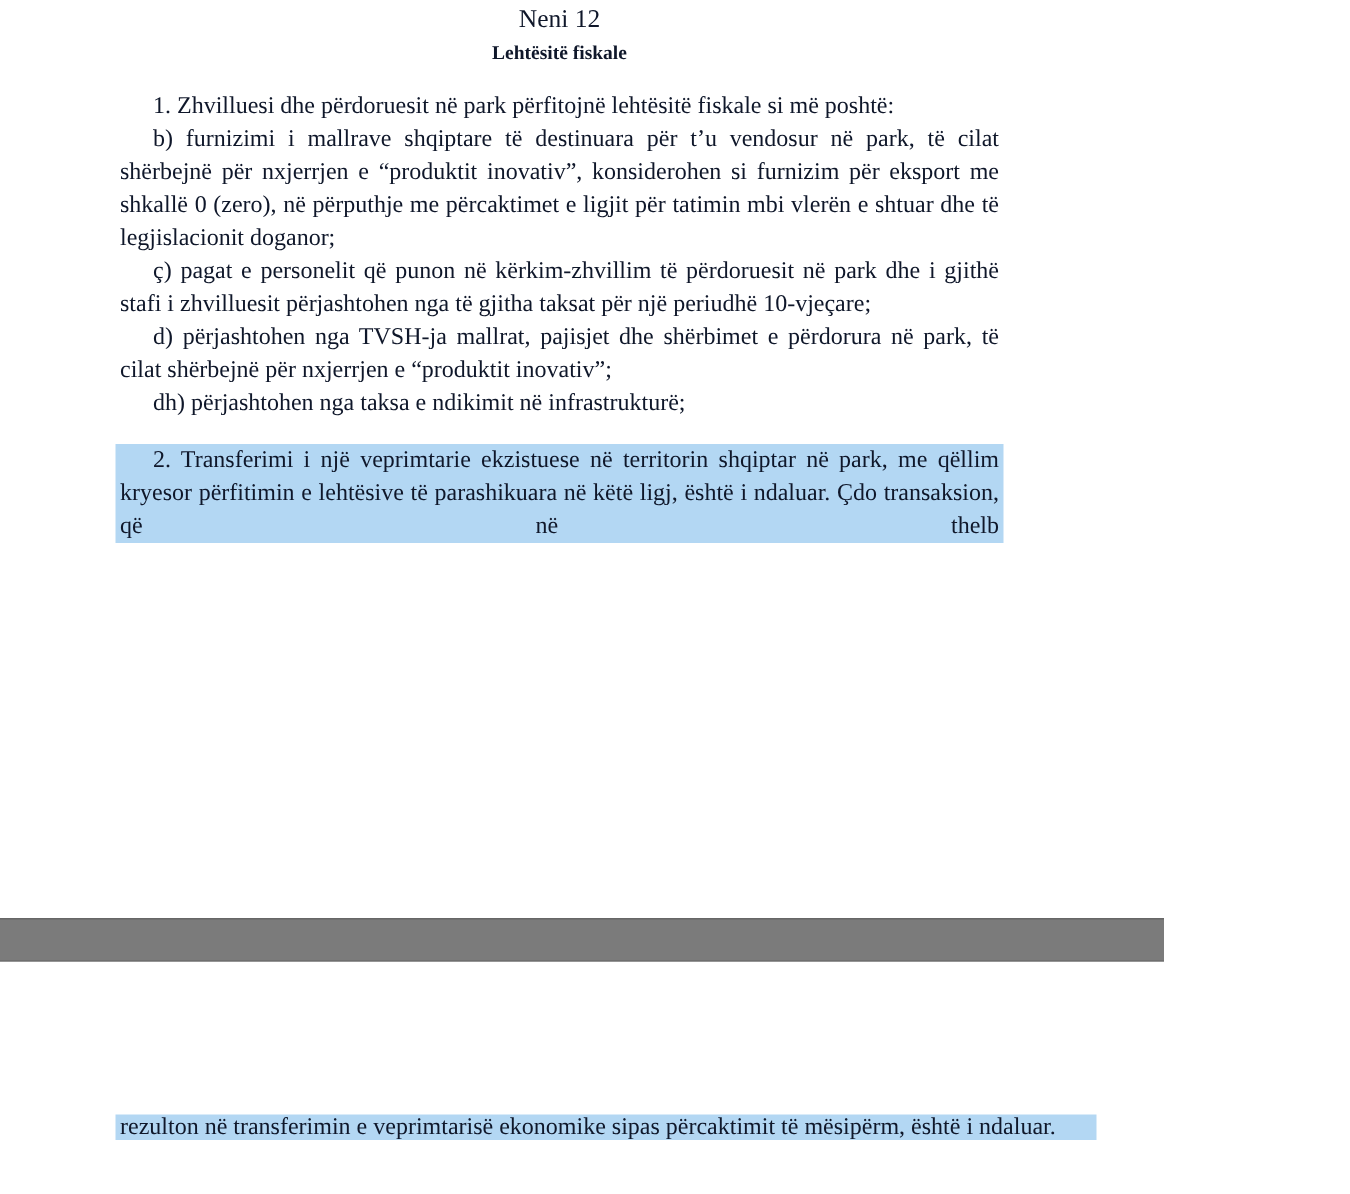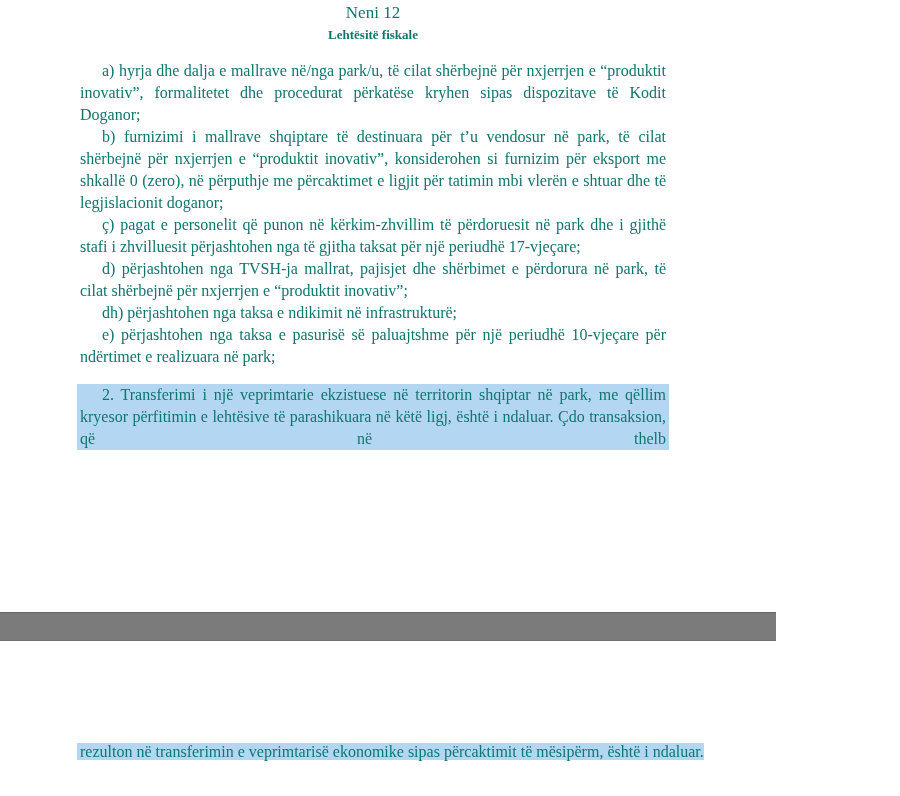--- a/index.html
+++ b/index.html
@@ -6,21 +6,21 @@
   html, body { background: #ffffff; }
   .screen {
     position: relative;
     width: 776px;
     height: 796px;
     background: #ffffff;
     overflow: hidden;
     font-family: "Liberation Serif", "DejaVu Serif", serif;
     font-size: 16px;
     line-height: 22px;
-    color: #0f766e;
+    color: #0f172a;
   }
   .content {
     padding: 2px 110px 0 80px; 
   }
   .doc-title {
     text-align: center;
     font-size: 17px;
   }
   .doc-subtitle {
     text-align: center;
@@ -37,21 +37,21 @@
     background: var(--highlight, #b3d7f3);
     margin: 16px -3px;
     padding: 0 3px;
     text-align: justify;
     text-align-last: justify;
     text-indent: 22px;
     font-family: Liberation Serif, serif;
   }
   .hl-inline {
     background: var(--highlight, #b3d7f3);
-    padding-right: 0;
+    padding-right: 27px;
     margin-left: -3px;
     padding-left: 3px;
   }
   .page-gap {
     position: absolute;
     top: 612px;
     left: 0;
     width: 894px;
     height: 29px;
     background: var(--page-gap, #7b7b7b);
@@ -76,26 +76,25 @@
 </head>
 <body>
 
 <div class="screen">
 
   <div class="content">
     <div class="doc-title">Neni 12</div>
     <div class="doc-subtitle">Lehtësitë fiskale</div>
 
     <div class="body-text">
-      <p class="para">a) hyrja dhe dalja e mallrave në/nga park/u, të cilat shërbejnë për nxjerrjen e “produktit inovativ”, formalitetet dhe procedurat përkatëse kryhen sipas dispozitave të Kodit Doganor;</p>
+      <p class="para">1. Zhvilluesi dhe përdoruesit në park përfitojnë lehtësitë fiskale si më poshtë:</p>
       <p class="para">b) furnizimi i mallrave shqiptare të destinuara për t’u vendosur në park, të cilat shërbejnë për nxjerrjen e “produktit inovativ”, konsiderohen si furnizim për eksport me shkallë 0 (zero), në përputhje me përcaktimet e ligjit për tatimin mbi vlerën e shtuar dhe të legjislacionit doganor;</p>
-      <p class="para">ç) pagat e personelit që punon në kërkim-zhvillim të përdoruesit në park dhe i gjithë stafi i zhvilluesit përjashtohen nga të gjitha taksat për një periudhë 17-vjeçare;</p>
+      <p class="para">ç) pagat e personelit që punon në kërkim-zhvillim të përdoruesit në park dhe i gjithë stafi i zhvilluesit përjashtohen nga të gjitha taksat për një periudhë 10-vjeçare;</p>
       <p class="para">d) përjashtohen nga TVSH-ja mallrat, pajisjet dhe shërbimet e përdorura në park, të cilat shërbejnë për nxjerrjen e “produktit inovativ”;</p>
       <p class="para">dh) përjashtohen nga taksa e ndikimit në infrastrukturë;</p>
-      <p class="para">e) përjashtohen nga taksa e pasurisë së paluajtshme për një periudhë 10-vjeçare për ndërtimet e realizuara në park;</p>
 
       <p class="hl-block">2. Transferimi i një veprimtarie ekzistuese në territorin shqiptar në park, me qëllim kryesor përfitimin e lehtësive të parashikuara në këtë ligj, është i ndaluar. Çdo transaksion, që në thelb</p>
     </div>
   </div>
 
   <div class="page-gap"></div>
 
   <div class="bottom-block">
     <p class="para no-indent"><span class="hl-inline">rezulton në transferimin e veprimtarisë ekonomike sipas përcaktimit të mësipërm, është i ndaluar.</span></p>
   </div>

